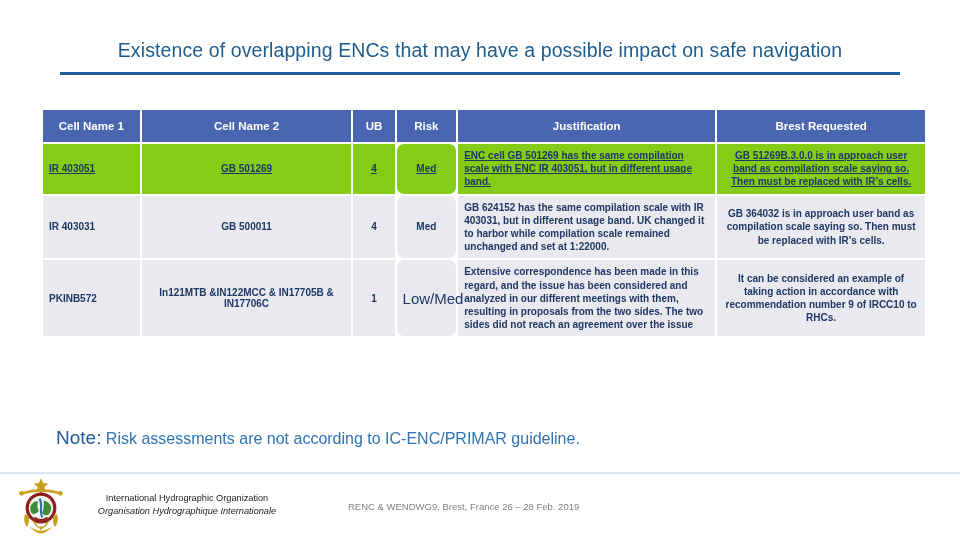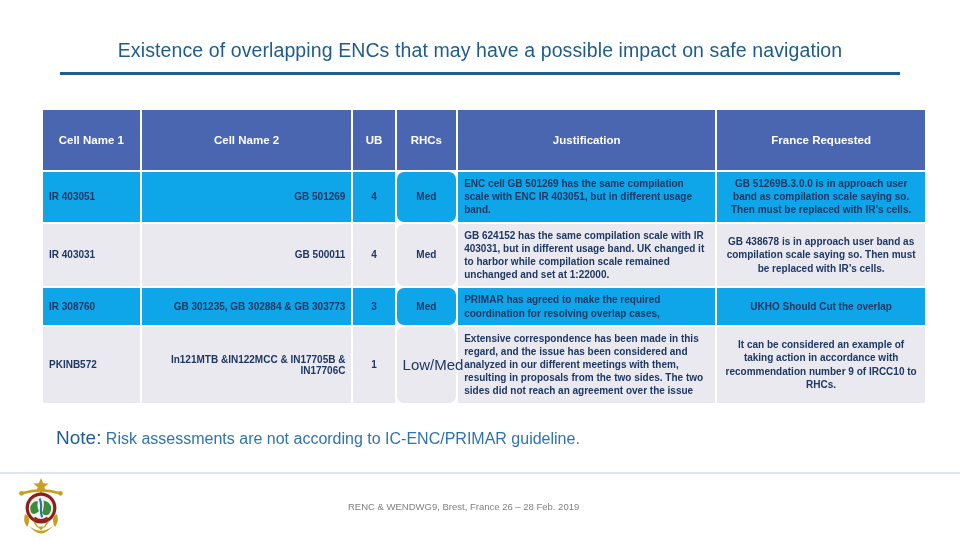--- a/index.html
+++ b/index.html
@@ -49,51 +49,51 @@
     border-spacing: 2px 2px;
     width: 886px;
     table-layout: fixed;
   }
   table.overlap th {
     background: #4A66B0;
     color: #ffffff;
     font-size: 11.5px;
     font-weight: bold;
     text-align: center;
-    padding: 24px 4px;
+    padding: 10px 4px;
     vertical-align: middle;
   }
   table.overlap td {
     font-size: 10px;
     vertical-align: middle;
     padding: 5px 6px;
     color: #1F3864;
   }
-  tr.row-odd td { background: #0ea5e9; }
+  tr.row-odd td { background: #84cc16; text-decoration: underline; }
   tr.row-even td { background: #e9e9ef; }
 
   
   .c-cell1 { width: 94px; }
   .c-cell2 { width: 204px; }
   .c-ub    { width: 40px; }
   .c-risk  { width: 58px; }
   .c-just  { width: 250px; }
   .c-act   { width: 202px; }
 
   td.cellname1 {
     color: #D32F2F;
     font-weight: bold;
     font-size: 10.5px;
     text-align: left;
   }
   td.cellname2 {
     color: #111111;
     font-weight: bold;
     font-size: 10.5px;
-    text-align: right;
+    text-align: center;
     padding-left: 10px;
   }
   td.ub {
     color: #111111;
     font-weight: bold;
     font-size: 10.5px;
     text-align: center;
   }
   td.risk {
     color: #111111;
@@ -183,49 +183,41 @@
         <col class="c-ub">
       <col class="c-risk">
         <col class="c-just">
         <col class="c-act">
     </colgroup>
     <thead>
       <tr>
         <th>Cell Name 1</th>
         <th>Cell Name 2</th>
         <th>UB</th>
-        <th>RHCs</th>
+        <th>Risk</th>
         <th>Justification</th>
-        <th>France Requested</th>
+        <th>Brest Requested</th>
       </tr>
     </thead>
     <tbody>
       <tr class="row-odd">
         <td class="cellname1">IR 403051</td>
         <td class="cellname2">GB 501269</td>
         <td class="ub">4</td>
         <td class="risk">Med</td>
         <td class="just">ENC cell GB 501269 has the same compilation scale with ENC IR 403051, but in different usage band.</td>
         <td class="act">GB 51269B.3.0.0 is in approach user band as compilation scale saying so. Then must be replaced with IR’s cells.</td>
       </tr>
       <tr class="row-even">
         <td class="cellname1">IR 403031</td>
         <td class="cellname2">GB 500011</td>
         <td class="ub">4</td>
         <td class="risk">Med</td>
         <td class="just">GB 624152 has the same compilation scale with IR 403031, but in different usage band. UK changed it to harbor while compilation scale remained unchanged and set at 1:22000.</td>
-        <td class="act">GB 438678 is in approach user band as compilation scale saying so. Then must be replaced with IR’s cells.</td>
-      </tr>
-      <tr class="row-odd">
-        <td class="cellname1">IR 308760</td>
-        <td class="cellname2">GB 301235, GB 302884 &amp; GB 303773</td>
-        <td class="ub">3</td>
-        <td class="risk">Med</td>
-        <td class="just">PRIMAR has agreed to make the required coordination for resolving overlap cases,</td>
-        <td class="act center">UKHO Should Cut the overlap</td>
+        <td class="act">GB 364032 is in approach user band as compilation scale saying so. Then must be replaced with IR’s cells.</td>
       </tr>
       <tr class="row-even">
         <td class="cellname1">PKINB572</td>
         <td class="cellname2">In121MTB &amp;IN122MCC &amp; IN17705B &amp; IN17706C</td>
         <td class="ub">1</td>
         <td class="risk small">Low/Med</td>
         <td class="just">Extensive correspondence has been made in this regard, and the issue has been considered and analyzed in our different meetings with them, resulting in proposals from the two sides. The two sides did not reach an agreement over the issue</td>
         <td class="act">It can be considered an example of taking action in accordance with recommendation number 9 of IRCC10 to RHCs.</td>
       </tr>
     </tbody>
@@ -263,15 +255,17 @@
       <path d="M45 38 Q47.5 45 43 51 Q40 46.5 41.4 40.5 Z"></path>
       <path d="M17 50 Q23 57 29 57.6 Q35 57 41 50 Q35 54.6 29 54.8 Q23 54.6 17 50 Z"></path>
       <path d="M20.5 44 Q22.5 49.6 27 52.6 Q24.6 46.8 20.5 44 Z"></path>
       <path d="M37.5 44 Q35.5 49.6 31 52.6 Q33.4 46.8 37.5 44 Z"></path>
       <path d="M25.8 50.5 L29 54.6 L32.2 50.5 Z"></path>
     </g>
   </svg>
 </div>
 
 <div class="footer-org">
+  <div>International Hydrographic Organization</div>
+  <div class="fr">Organisation Hydrographique Internationale</div>
 </div>
 
 <div class="footer-event">RENC &amp; WENDWG9, Brest,  France 26 – 28 Feb. 2019</div>
 
 </body></html>

